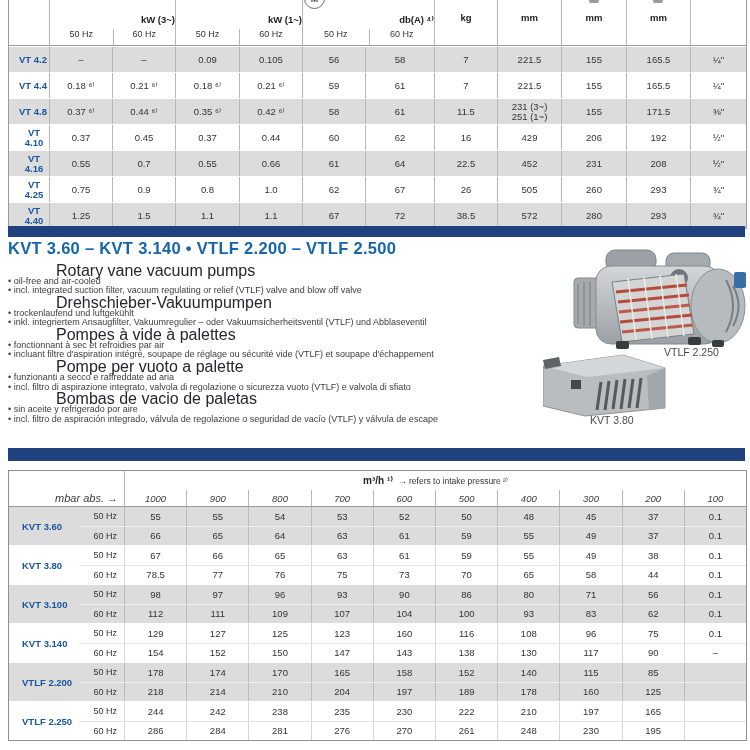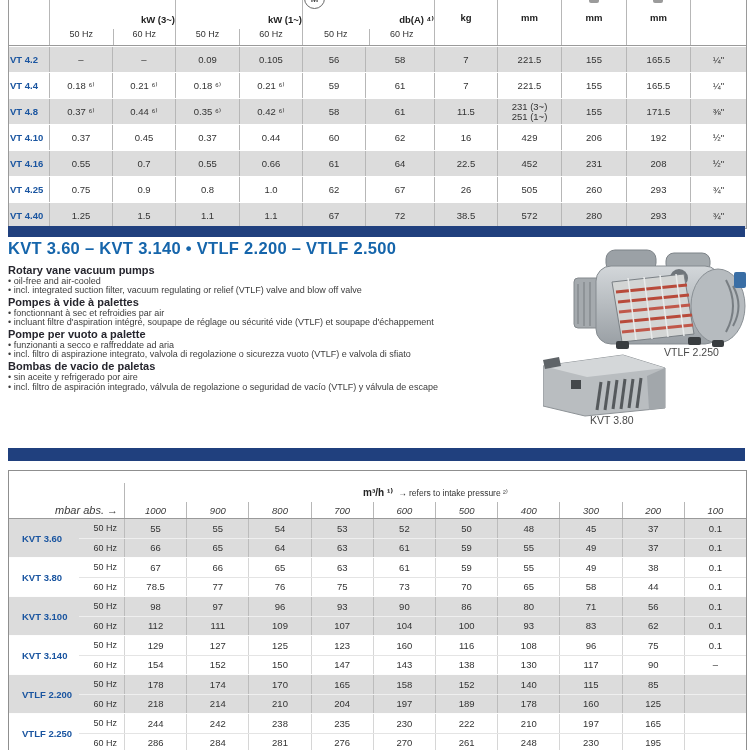--- a/index.html
+++ b/index.html
@@ -24,45 +24,45 @@
                 font-size:9px;font-weight:bold;color:#444;}
   .dim-remnant{position:absolute;top:0;width:10px;height:3px;background:#9b9b9b;border-radius:0 0 2px 2px;}
 
   .trow{display:grid;grid-template-columns:40px 63px 63px 64px 63px 63px 69px 63px 64px 65px 64px 56px;
         min-height:25px;border-top:1px solid #fff;}
   .trow.g{background:#dcdcdc;}
   .trow.w{background:#ffffff;}
   .tc{display:flex;align-items:center;justify-content:center;font-size:9.5px;color:#333;
       white-space:pre-line;text-align:center;line-height:1.05;}
   .tc + .tc{border-left:1px solid #b7b7b7;}
-  .tc.model{justify-content:flex-start;padding-left:1px;font-weight:bold;color:#1a55a0;border-left:none;}
+  .tc.model{justify-content:flex-start;padding-left:10px;font-weight:bold;color:#1a55a0;border-left:none;}
 
   
   .blue-bar{position:absolute;left:8px;width:737px;background:#20407e;}
   #bar1{top:226px;height:11px;}
   #bar2{top:448px;height:13px;}
 
   
   #section-title{position:absolute;left:8px;top:239px;font-size:16.5px;font-weight:bold;
                  color:#1565ab;letter-spacing:0.3px;}
   #descriptions{position:absolute;left:8px;top:264px;width:548px;}
-  .lang-h{font-size:11px;font-weight:bold;color:#26262e;line-height:11.5px;margin-top:1px;}
+  .lang-h{font-size:16px;font-weight:normal;color:#26262e;line-height:11.5px;margin-top:1px;margin-left:48px;}
   .bullet{font-size:9px;color:#3c3c3c;line-height:9.8px;}
   .bullet::before{content:"• ";}
 
   
   #vtlf-photo{position:absolute;left:566px;top:242px;}
   #kvt-photo{position:absolute;left:543px;top:352px;}
   .photo-label{position:absolute;font-size:10.5px;color:#4a4a4a;}
   #vtlf-label{left:664px;top:346px;}
   #kvt-label{left:590px;top:414px;}
 
   
   #flow-table{position:absolute;left:8px;top:470px;width:737px;border:1px solid #8f8f8f;background:#fff;}
-  .f-unit{display:grid;grid-template-columns:115px 1fr;height:19px;margin-top:12px;}
+  .f-unit{display:grid;grid-template-columns:115px 1fr;height:19px;}
   .f-unit .u-wrap{display:flex;align-items:center;justify-content:center;gap:5px;border-left:1px solid #b7b7b7;}
   .u-main{font-size:10px;font-weight:bold;color:#222;}
   .u-note{font-size:8.5px;color:#333;}
   .f-mbar{display:grid;grid-template-columns:115px repeat(10,1fr);height:16px;}
   .f-mbar .lbl{font-style:italic;font-size:11px;color:#3a3a3a;display:flex;align-items:center;
                justify-content:flex-end;padding-right:6px;text-align:center;}
   .hv{font-style:italic;font-size:9.5px;color:#3a3a3a;display:flex;align-items:center;
       justify-content:center;border-left:1px solid #b7b7b7;}
   .fbody{border-top:1px solid #9a9a9a;}
   .blk{display:flex;}
@@ -220,20 +220,25 @@
 
 <div id="bar1" class="blue-bar"></div>
 <div id="bar2" class="blue-bar"></div>
 
 <div id="section-title">KVT 3.60 – KVT 3.140  •  VTLF 2.200 – VTLF 2.500</div>
 <div id="descriptions">
     <div class="lang">
       <div class="lang-h">Rotary vane vacuum pumps</div>
       <div class="bullet">oil-free and air-cooled</div>
       <div class="bullet">incl. integrated suction filter, vacuum regulating or relief (VTLF) valve and blow off valve</div>
+    </div>
+    <div class="lang">
+      <div class="lang-h">Drehschieber-Vakuumpumpen</div>
+      <div class="bullet">trockenlaufend und luftgekühlt</div>
+      <div class="bullet">inkl. integriertem Ansaugfilter, Vakuumregulier – oder Vakuumsicherheitsventil (VTLF) und Abblaseventil</div>
     </div>
     <div class="lang">
       <div class="lang-h">Pompes à vide à palettes</div>
       <div class="bullet">fonctionnant à sec et refroidies par air</div>
       <div class="bullet">incluant filtre d'aspiration intégré, soupape de réglage ou sécurité vide (VTLF) et soupape d'échappement</div>
     </div>
     <div class="lang">
       <div class="lang-h">Pompe per vuoto a palette</div>
       <div class="bullet">funzionanti a secco e raffreddate ad aria</div>
       <div class="bullet">incl. filtro di aspirazione integrato, valvola di regolazione o sicurezza vuoto (VTLF) e valvola di sfiato</div>

